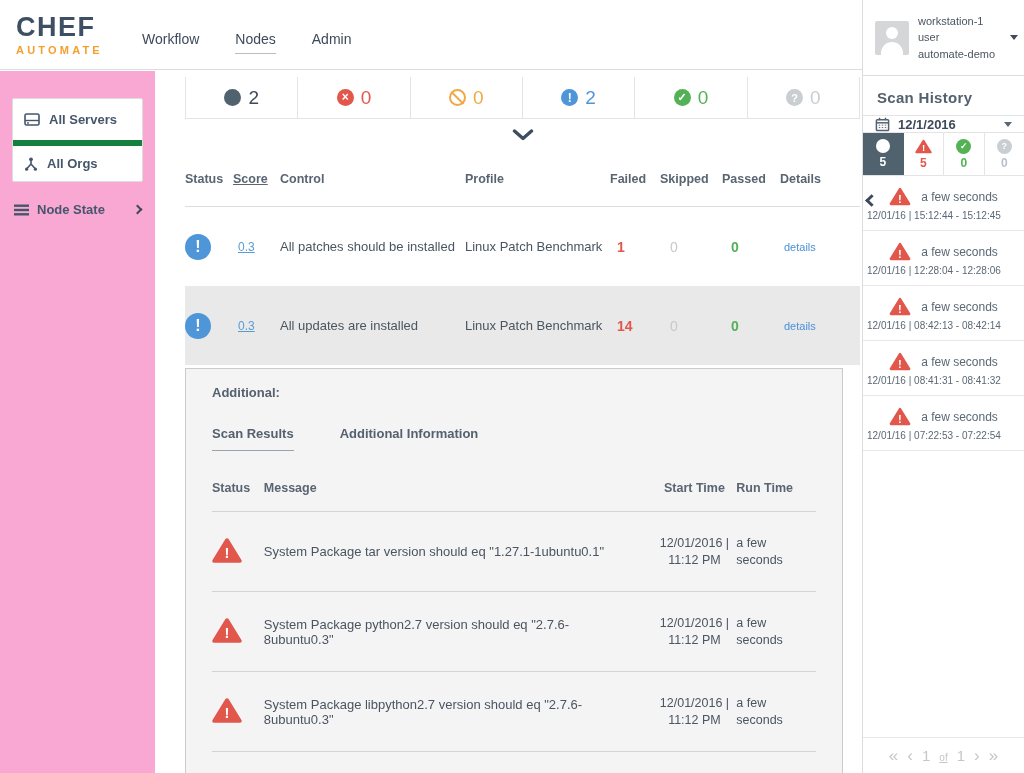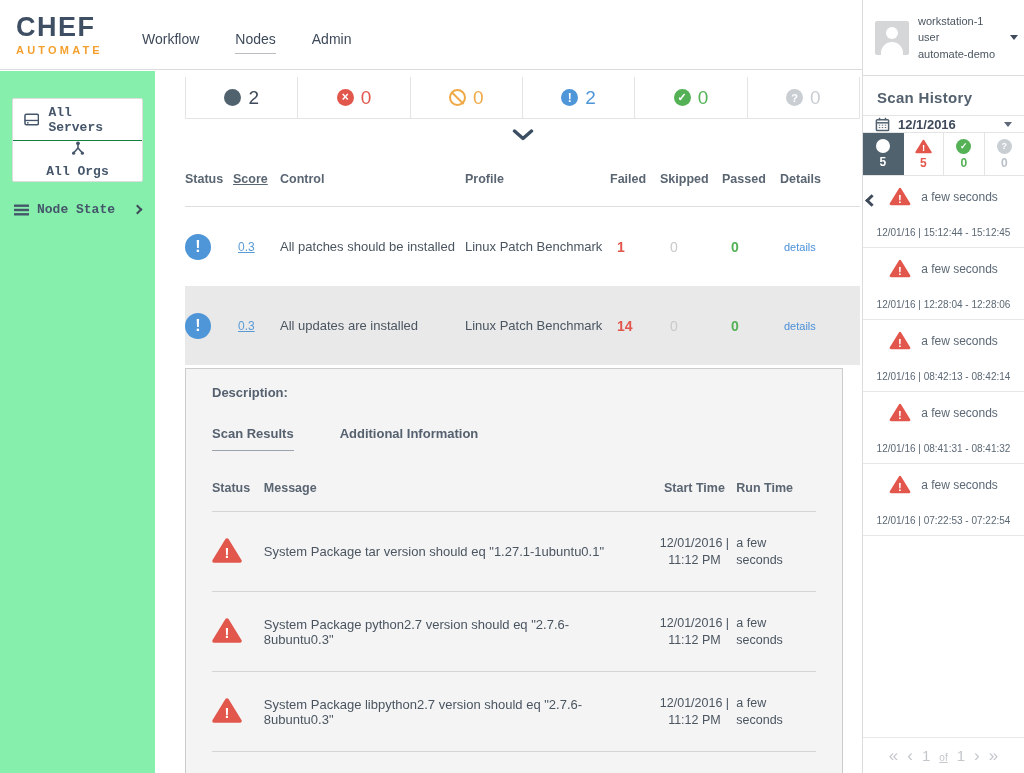--- a/index.html
+++ b/index.html
@@ -16,24 +16,24 @@
   .header { position:absolute; left:0; top:0; width:862px; height:70px; background:#fff;
             border-bottom:1px solid #dcdcdc; display:flex; align-items:center; }
   .logo { margin-left:16px; width:100px; }
   .logo-chef { font-size:27px; font-weight:bold; letter-spacing:1.5px; color:#3e4e63; line-height:1; }
   .logo-automate { font-size:11px; font-weight:bold; letter-spacing:3.2px; color:#f3a02e; margin-top:3px; }
   .nav { display:flex; margin-left:26px; gap:36px; margin-top:16px; }
   .nav-item { font-size:14px; color:#3e4a5a; padding-bottom:6px; cursor:pointer; }
   .nav-item.active { border-bottom:1px solid #b9bdc2; }
 
   
-  .left-sidebar { position:absolute; left:0; top:71px; width:155px; bottom:0; background:#86efac;font-family:Liberation Mono, monospace; }
+  .left-sidebar { position:absolute; left:0; top:71px; width:155px; bottom:0; background:#f9a8d4; }
   .filter-box { margin:27px 12px 0; background:#fff; border:1px solid #ddd; border-radius:2px; }
   .filter-item { height:41px; display:flex; align-items:center; padding:0 11px; gap:9px; cursor:pointer; }
-  .filter-item + .filter-item { border-top:1px solid #15803d;flex-direction:column; }
+  .filter-item + .filter-item { border-top:6px solid #15803d; }
   .filter-label { font-size:13px; font-weight:bold; color:#45566b; }
   .node-state { margin:20px 14px 0; display:flex; align-items:center; gap:8px; cursor:pointer; }
   .node-state .grow { flex:1; }
 
   
   .main { position:absolute; left:155px; top:71px; width:707px; bottom:0; background:#fff; overflow:hidden; }
 
   .summary-bar { margin:6px 0 0 30px; width:675px; height:42px; display:flex; }
   .summary-cell { flex:1; display:flex; align-items:center; justify-content:center; gap:7px;
                   border-right:1px solid #e4e4e4; border-bottom:1px solid #e4e4e4; cursor:pointer; }
@@ -112,21 +112,21 @@
                gap:2px; border-right:1px solid #e4e4e4; font-size:12px; font-weight:bold; cursor:pointer; }
   .stat-cell:last-child { border-right:none; }
   .stat-cell.active { background:#51626f; border-right-color:#51626f; }
   .stat-dot { width:14px; height:14px; border-radius:50%; background:#fff; }
   .stat-count-total { color:#fff; } .stat-count-failed { color:#e2574c; }
   .stat-count-passed { color:#54b156; } .stat-count-unknown { color:#b9c0c7; }
   .stat-badge { width:15px; height:15px; font-size:9px; }
   .entry { position:relative; border-bottom:1px solid #e8e8e8; padding:11px 4px 9px; cursor:pointer; }
   .entry-top { display:flex; align-items:center; justify-content:center; gap:10px; }
   .entry-duration { font-size:12px; color:#5b6875; }
-  .entry-time { margin-top:21px; text-align:center; font-size:10px; color:#5b6875; white-space:nowrap; }
+  .entry-time { margin-top:4px; font-size:10px; color:#5b6875; white-space:nowrap; }
   .chev { display:inline-block; width:7px; height:7px; border-top:2px solid #3e4a5a;
           border-right:2px solid #3e4a5a; }
   .chev-right { transform:rotate(45deg); }
   .chev-left { transform:rotate(-135deg); width:9px; height:9px; border-width:3px; }
   .entry .chev-left { position:absolute; left:4px; top:20px; }
   .pagination { position:absolute; bottom:0; left:0; right:0; height:36px; border-top:1px solid #e8e8e8;
                 display:flex; align-items:baseline; justify-content:center; gap:9px; color:#c3c7cc;
                 padding-top:8px; }
   .pg-arrow { font-size:17px; cursor:pointer; }
   .pg-num { font-size:15px; }
@@ -243,21 +243,21 @@
       <div class="col-control">All updates are installed</div>
       <div class="col-profile">Linux Patch Benchmark</div>
       <div class="col-failed num-failed">14</div>
       <div class="col-skipped num-skipped">0</div>
       <div class="col-passed num-passed">0</div>
       <div class="col-details"><span class="details-link">details</span></div>
     </div>
   </div>
 
   <div class="detail-panel">
-    <div class="desc-label">Description:</div>
+    <div class="desc-label">Additional:</div>
     <div class="tabs">
       <div class="tab active">Scan Results</div>
       <div class="tab">Additional Information</div>
     </div>
 
     <div class="rt-header">
       <div class="rcol-status">Status</div>
       <div class="rcol-message">Message</div>
       <div class="rcol-start">Start Time</div>
       <div class="rcol-run">Run Time</div>

